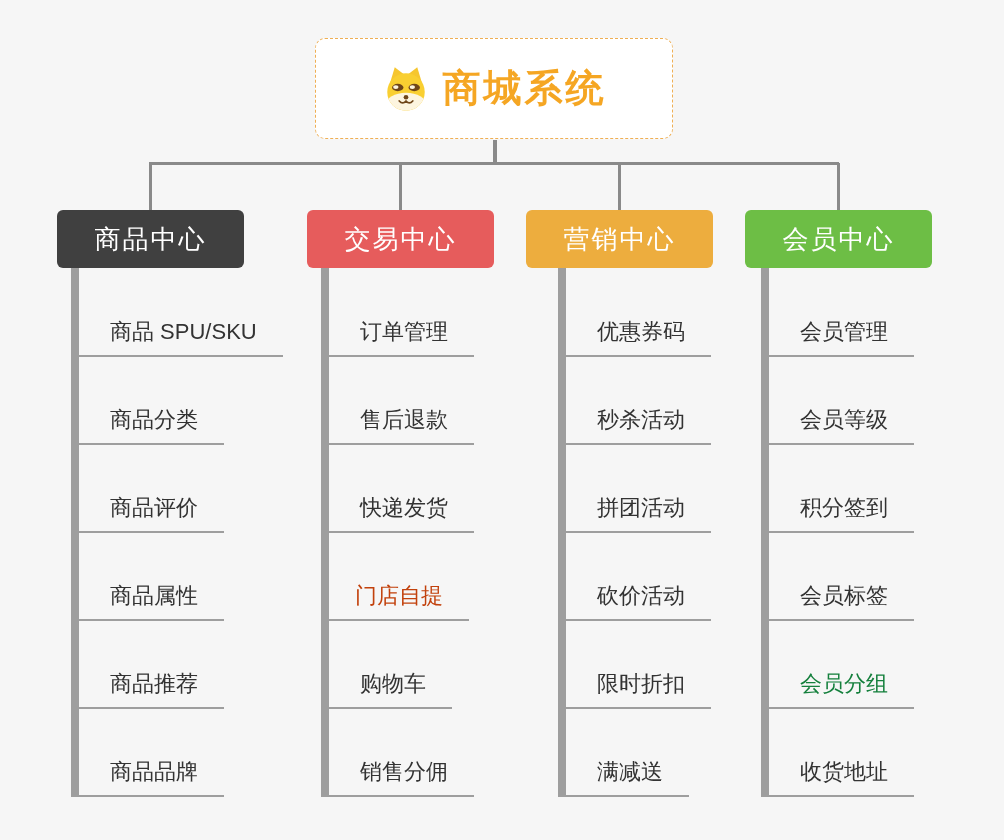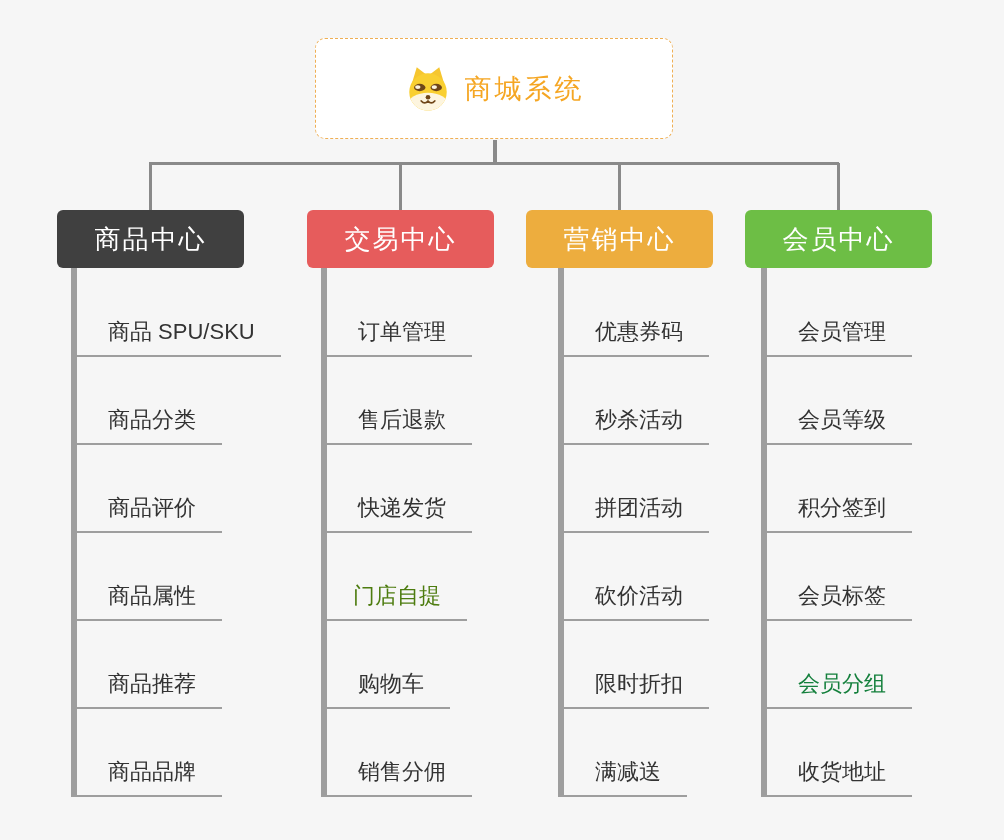--- a/index.html
+++ b/index.html
@@ -31,22 +31,22 @@
     background: #FFFFFF;
     border: 1px dashed #EFAF54;
     border-radius: 10px;
     display: flex;
     align-items: center;
     justify-content: center;
     gap: 13px;
     box-sizing: border-box;
   }
   .root-title {
-    font-size: 27px;
-    font-weight: normal;
+    font-size: 38px;
+    font-weight: bold;
     letter-spacing: 3px;
     color: #F5A623;
     white-space: nowrap;
   }
   .dog-icon { width: 48px; height: 48px; flex: 0 0 auto; }
   
   .branch {
     position: absolute;
     top: 210px;
     width: 187px; height: 58px;
@@ -61,21 +61,21 @@
   }
   .branch-1 { left: 57px;  background: #4A90E2; }
   .branch-2 { left: 307px; background: #E65C5C; }
   .branch-3 { left: 526px; background: #EDAD3E; }
   .branch-4 { left: 745px; background: #6DBE45; }
   
   .col {
     position: absolute;
     top: 268px;
     height: 529px;
-    border-left: 6px solid #0f172a;
+    border-left: 8px solid #0f172a;
     box-sizing: border-box;
   }
   .col-1 { left: 71px; }
   .col-2 { left: 321px; }
   .col-3 { left: 558px; }
   .col-4 { left: 761px; }
   .leaf {
     height: 88px;
     display: flex;
     align-items: flex-end;
@@ -153,21 +153,21 @@
     <div class="leaf">
         <span class="leaf-label" style="color: rgb(51, 51, 51); border-bottom-color: rgb(158, 158, 158);">订单管理</span>
       </div>
     <div class="leaf">
         <span class="leaf-label" style="color: rgb(51, 51, 51); border-bottom-color: rgb(158, 158, 158);">售后退款</span>
       </div>
     <div class="leaf">
         <span class="leaf-label" style="color: rgb(51, 51, 51); border-bottom-color: rgb(158, 158, 158);">快递发货</span>
       </div>
     <div class="leaf">
-        <span class="leaf-label" style="color: #4d7c0f; border-bottom-color: rgb(158, 158, 158); padding-left: 26px;">门店自提</span>
+        <span class="leaf-label" style="color: #c2410c; border-bottom-color: rgb(158, 158, 158); padding-left: 26px;">门店自提</span>
       </div>
     <div class="leaf">
         <span class="leaf-label" style="color: rgb(51, 51, 51); border-bottom-color: rgb(158, 158, 158);">购物车</span>
       </div>
     <div class="leaf">
         <span class="leaf-label" style="color: rgb(51, 51, 51); border-bottom-color: rgb(158, 158, 158);">销售分佣</span>
       </div>
   </div>
 
   <div class="col col-3" style="border-left-color: rgb(158, 158, 158);">

